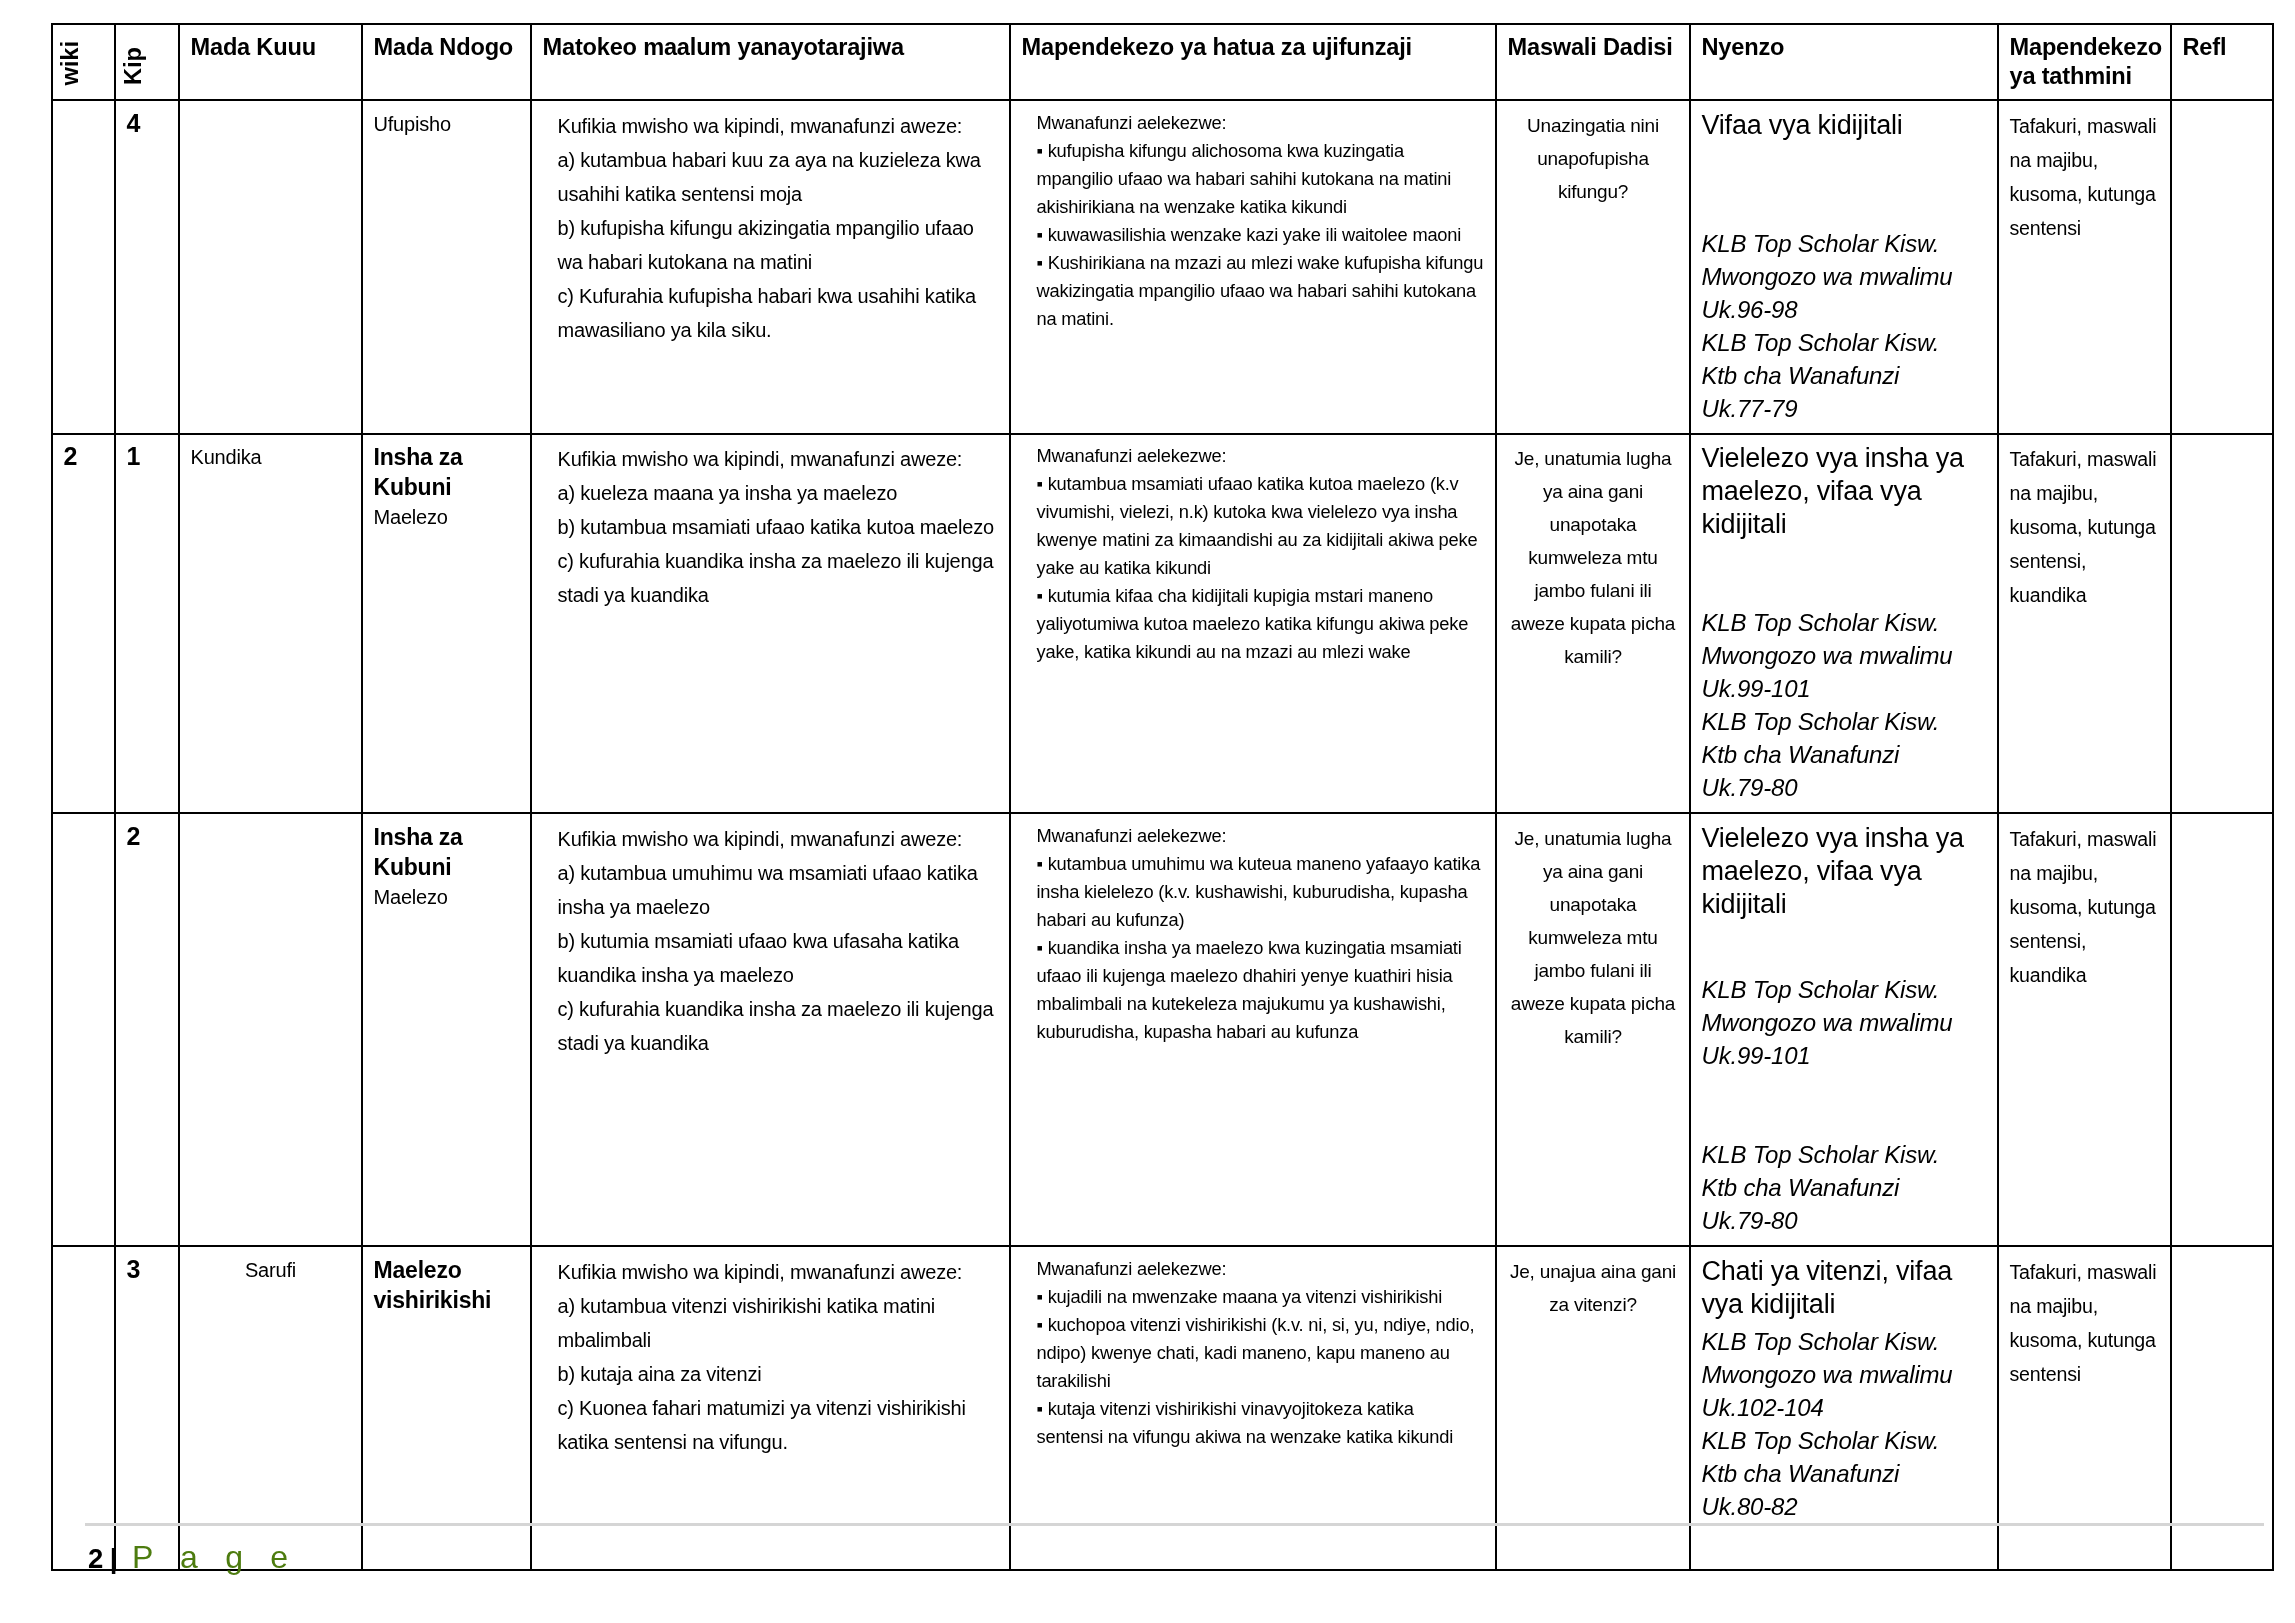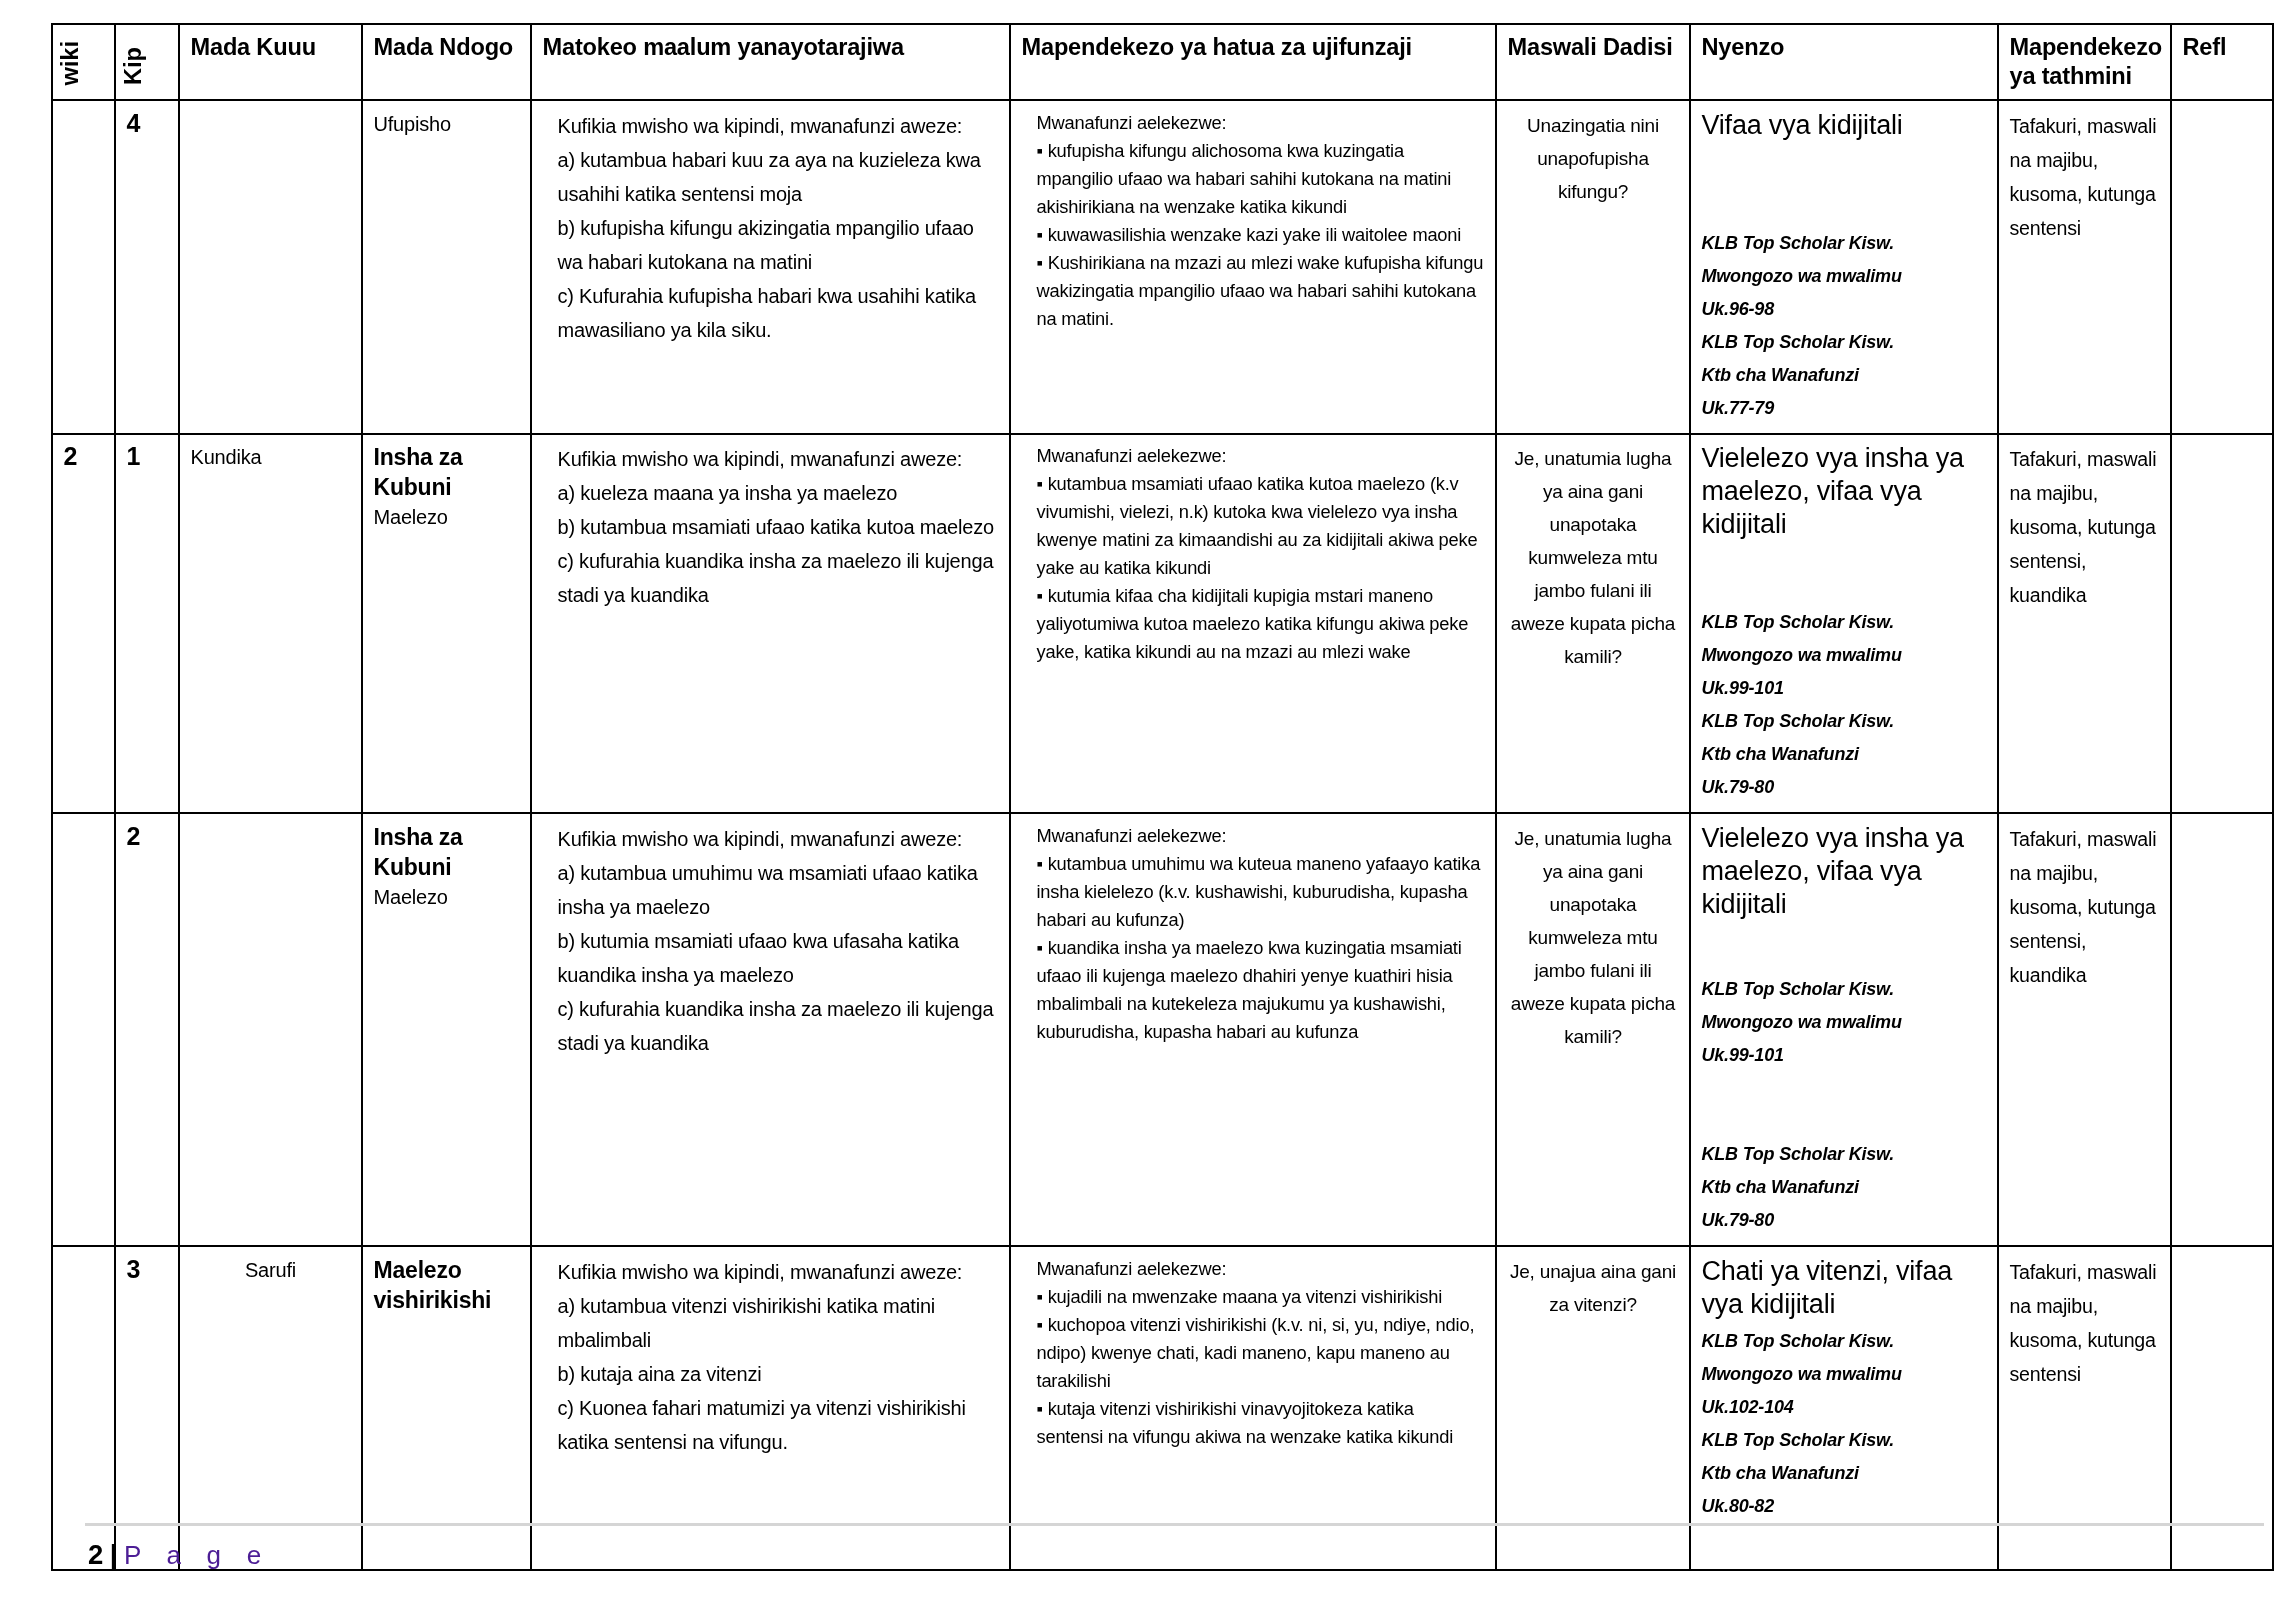--- a/index.html
+++ b/index.html
@@ -25,42 +25,42 @@
   }
   .preline{white-space:pre-line;margin-left:15px;}
   .num{font-size:25px;font-weight:bold;line-height:29px;}
   .mada{font-size:20px;line-height:30px;}
   .mada-bold{font-size:23px;line-height:30px;font-weight:bold;}
   .center{text-align:center;}
   .matokeo{font-size:20px;line-height:34px;}
   .hatua{font-size:18.3px;line-height:28px;}
   .maswali{font-size:19px;line-height:33px;text-align:center;}
   .nyenzo-lead{font-size:27px;line-height:33px;}
-  .nyenzo-refs{font-size:18px;line-height:33px;font-weight:bold;font-style:italic;white-space:pre-line;}
+  .nyenzo-refs{font-size:24px;line-height:33px;font-weight:normal;font-style:italic;white-space:pre-line;}
   .gap-r1{margin-top:85px;}
   .gap-r2{margin-top:65px;}
   .gap-r3{margin-top:52px;}
   .gap-r4{margin-top:3.9px;}
   .tathmini{font-size:19.6px;line-height:34px;}
   .row-head{height:75px;}
   .row-1{height:330px;}
   .row-2{height:328px;}
   .row-3{height:424px;}
   .row-4{height:324px;}
   .footer-rule{
     position:absolute;left:85px;right:31px;top:1523px;
     border-top:3.3px solid #d5d5d5;
   }
   .footer-text{
     position:absolute;left:88px;top:1539px;
     font-size:27.5px;letter-spacing:0;
   }
   .footer-num{font-weight:bold;color:#000;}
   .footer-sep{font-weight:bold;color:#000;padding:0 6.5px;}
-  .footer-label{color:#4c1d95;letter-spacing:9.2px;font-size:26px;}
+  .footer-label{color:#4d7c0f;letter-spacing:9.2px;font-size:32px;margin-left:8px;}
 </style>
 </head>
 <body>
 
 <table class="scheme-table">
   <colgroup>
     <col style="width:63px">
       <col style="width:64px">
       <col style="width:183px">
     <col style="width:169px">

